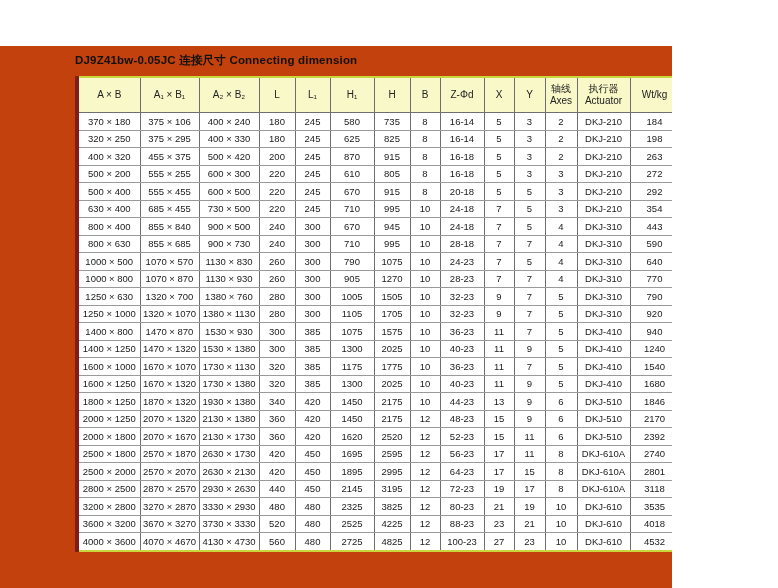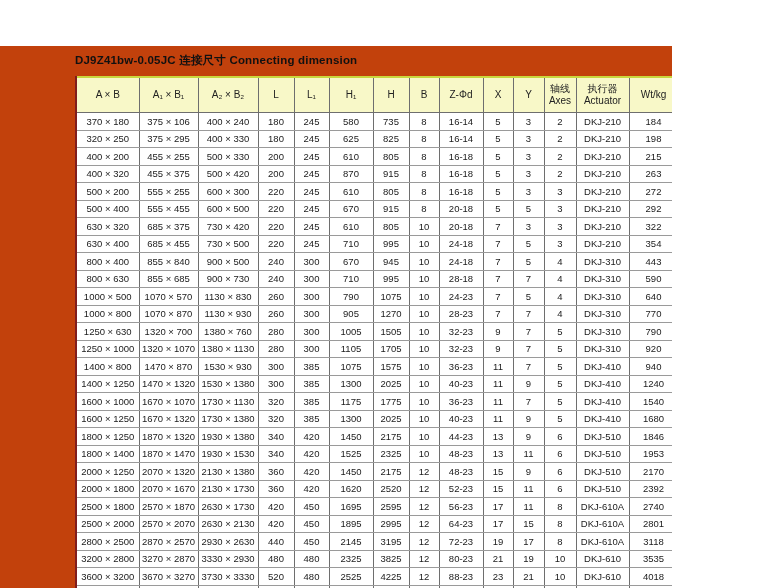--- a/index.html
+++ b/index.html
@@ -31,21 +31,21 @@
     padding:0 1px;
   }
   table.dim td{
     font-size:9.5px;color:#1a1a1a;background:#fff;
     text-align:center;vertical-align:middle;
     height:16.5px;padding:0 1px;white-space:nowrap;
     border-left:1px solid #6e6e6e;border-right:1px solid #6e6e6e;
     border-top:1px solid #9a9a9a;border-bottom:1px solid #9a9a9a;
   }
   table.dim tr:last-child td{border-bottom:none;}
-  table.dim th:first-child, table.dim td:first-child{border-left:2px solid #7f1d1d;}
+  table.dim th:first-child, table.dim td:first-child{border-left:4px solid #7f1d1d;}
   table.dim th:last-child, table.dim td:last-child{border-right:1px solid #6e6e6e;}
 </style>
 </head>
 <body>
 
 <div class="page">
   <div class="title">DJ9Z41bw-0.05JC 连接尺寸 Connecting dimension</div>
   <table class="dim">
     <colgroup>
         <col style="width: 63px;">
@@ -110,36 +110,20 @@
           <td>825</td>
           <td>8</td>
           <td>16-14</td>
           <td>5</td>
           <td>3</td>
           <td>2</td>
           <td>DKJ-210</td>
           <td>198</td>
         </tr>
         <tr>
-          <td>400 × 200</td>
-          <td>455 × 255</td>
-          <td>500 × 330</td>
-          <td>200</td>
-          <td>245</td>
-          <td>610</td>
-          <td>805</td>
-          <td>8</td>
-          <td>16-18</td>
-          <td>5</td>
-          <td>3</td>
-          <td>2</td>
-          <td>DKJ-210</td>
-          <td>215</td>
-        </tr>
-        <tr>
           <td>400 × 320</td>
           <td>455 × 375</td>
           <td>500 × 420</td>
           <td>200</td>
           <td>245</td>
           <td>870</td>
           <td>915</td>
           <td>8</td>
           <td>16-18</td>
           <td>5</td>
@@ -172,36 +156,20 @@
           <td>245</td>
           <td>670</td>
           <td>915</td>
           <td>8</td>
           <td>20-18</td>
           <td>5</td>
           <td>5</td>
           <td>3</td>
           <td>DKJ-210</td>
           <td>292</td>
-        </tr>
-        <tr>
-          <td>630 × 320</td>
-          <td>685 × 375</td>
-          <td>730 × 420</td>
-          <td>220</td>
-          <td>245</td>
-          <td>610</td>
-          <td>805</td>
-          <td>10</td>
-          <td>20-18</td>
-          <td>7</td>
-          <td>3</td>
-          <td>3</td>
-          <td>DKJ-210</td>
-          <td>322</td>
         </tr>
         <tr>
           <td>630 × 400</td>
           <td>685 × 455</td>
           <td>730 × 500</td>
           <td>220</td>
           <td>245</td>
           <td>710</td>
           <td>995</td>
           <td>10</td>
@@ -382,36 +350,20 @@
           <td>2175</td>
           <td>10</td>
           <td>44-23</td>
           <td>13</td>
           <td>9</td>
           <td>6</td>
           <td>DKJ-510</td>
           <td>1846</td>
         </tr>
         <tr>
-          <td>1800 × 1400</td>
-          <td>1870 × 1470</td>
-          <td>1930 × 1530</td>
-          <td>340</td>
-          <td>420</td>
-          <td>1525</td>
-          <td>2325</td>
-          <td>10</td>
-          <td>48-23</td>
-          <td>13</td>
-          <td>11</td>
-          <td>6</td>
-          <td>DKJ-510</td>
-          <td>1953</td>
-        </tr>
-        <tr>
           <td>2000 × 1250</td>
           <td>2070 × 1320</td>
           <td>2130 × 1380</td>
           <td>360</td>
           <td>420</td>
           <td>1450</td>
           <td>2175</td>
           <td>12</td>
           <td>48-23</td>
           <td>15</td>

